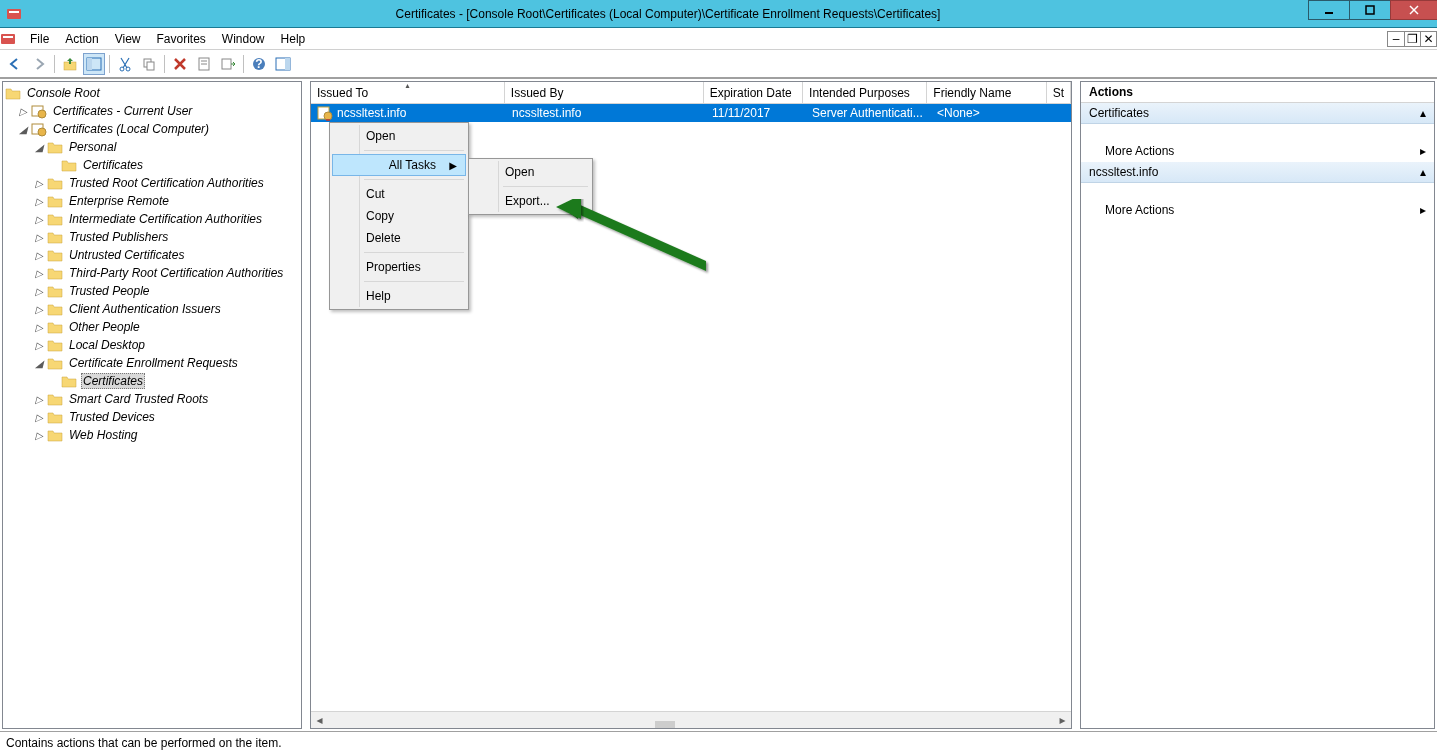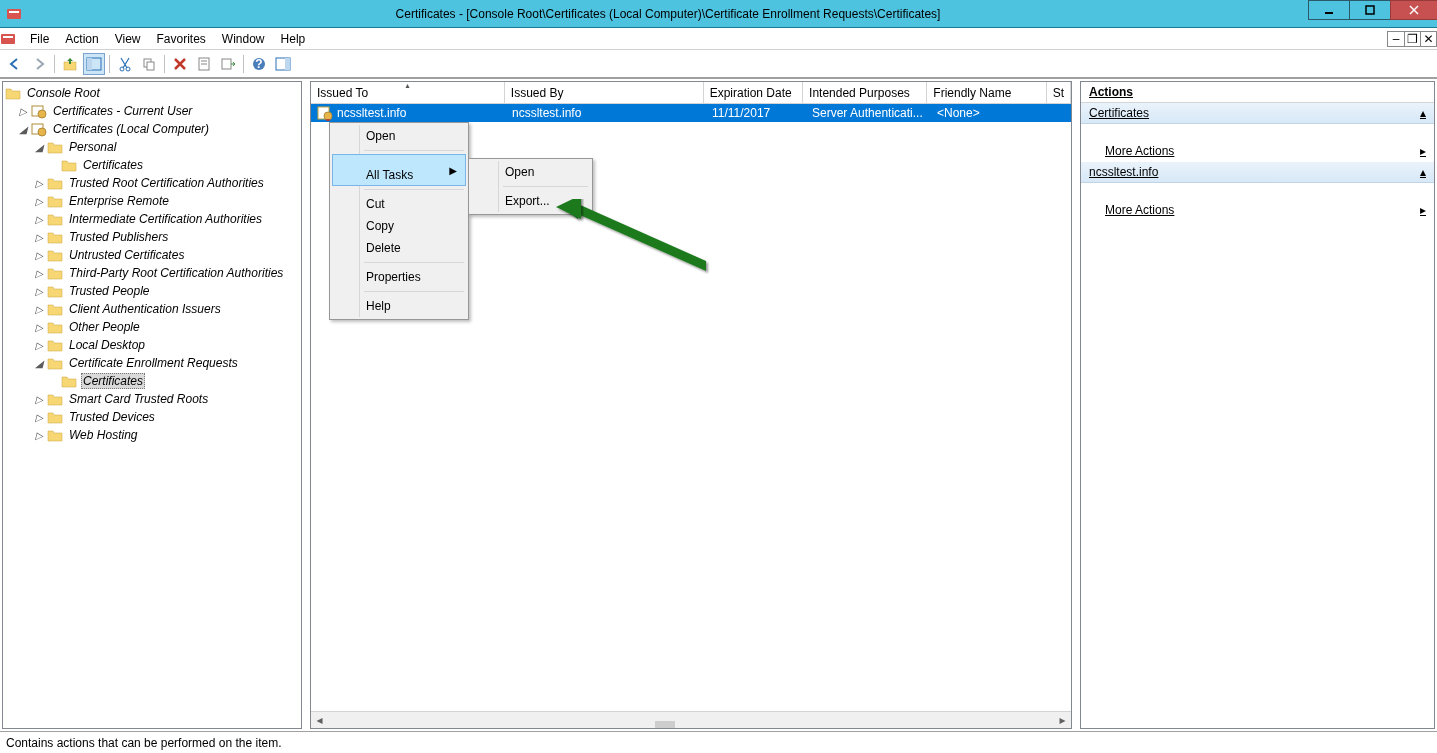--- a/index.html
+++ b/index.html
@@ -26,21 +26,21 @@
 .toolbar { height: 28px; background: #fff; display: flex; align-items: center; padding: 0 4px; border-bottom: 1px solid #a0a0a0; gap: 2px; }
 .toolbar .tb-btn { width: 22px; height: 22px; display: flex; align-items: center; justify-content: center; border: 1px solid transparent; }
 .toolbar .tb-btn.active { border: 1px solid #7da2ce; background: #cde6f7; }
 .toolbar .tb-sep { width: 1px; height: 18px; background: #c0c0c0; margin: 0 2px; }
 
 
 .main { display: flex; height: calc(100% - 28px - 22px - 28px - 22px); border-top: 1px solid #a0a0a0; }
 .pane { border: 1px solid #828790; background: #fff; overflow: auto; position: relative; }
 .tree-pane { width: 300px; margin: 2px 1px 2px 2px; }
 .list-pane { flex: 1; margin: 2px 7px; display:flex; flex-direction:column; }
-.actions-pane { width: 355px; margin: 2px 2px 2px 1px; text-decoration: underline; }
+.actions-pane { width: 355px; margin: 2px 2px 2px 1px; }
 
 
 .tree { padding: 2px 0; font-style: italic; }
 .tree-node { white-space: nowrap; }
 .tree-row { display: flex; align-items: center; height: 18px; padding-right: 6px; }
 .tree-toggle { width: 12px; height: 12px; margin-right: 2px; display:flex; align-items:center; justify-content:center; color:#5b5b5b; font-size:10px;}
 .tree-icon { width: 16px; height: 16px; margin-right: 4px; flex-shrink:0;}
 .tree-label { white-space: nowrap; padding: 0 2px; }
 .tree-label.selected { background: #d9d9d9; border: 1px dotted #777; padding: 0 1px; }
 
@@ -59,21 +59,21 @@
 
 
 .actions-header { background: #fff; padding: 3px 8px; font-weight: bold; border-bottom: 1px solid #d4d4d4; }
 .actions-group-header { background: linear-gradient(#eaf3fb, #d7e8f7); padding: 3px 8px; border-bottom: 1px solid #c0d4e6; display:flex; align-items:center; justify-content:space-between;}
 .actions-item { padding: 20px 8px 4px 24px; display:flex; align-items:flex-start; justify-content:space-between;}
 
 
 .ctx-menu { position: absolute; background: #f0f0f0; border: 1px solid #979797; box-shadow: 2px 2px 3px rgba(0,0,0,.25); padding: 2px; z-index: 100; }
 .ctx-gutter { position:absolute; left:2px; top:2px; bottom:2px; width:28px; background:#f0f0f0; border-right:1px solid #d7d7d7;}
 .ctx-item { position:relative; padding: 4px 30px 4px 34px; white-space: nowrap; }
-.ctx-item.highlight { background: #bee6fd; border:1px solid #78b6e8; padding: 13px 29px 3px 33px; }
+.ctx-item.highlight { background: #bee6fd; border:1px solid #78b6e8; padding: 3px 29px 3px 33px; text-align: right; }
 .ctx-item .arrow { position:absolute; right:8px; top:50%; transform:translateY(-50%); font-size:10px;}
 .ctx-sep { height:1px; background:#d7d7d7; margin:3px 2px 3px 32px; }
 
 
 .statusbar { height: 22px; background: #fff; border-top: 1px solid #a0a0a0; display: flex; align-items: center; padding: 0 6px; }
 
 
 .arrow-annot { position: absolute; z-index: 200; pointer-events:none;}
 
 

